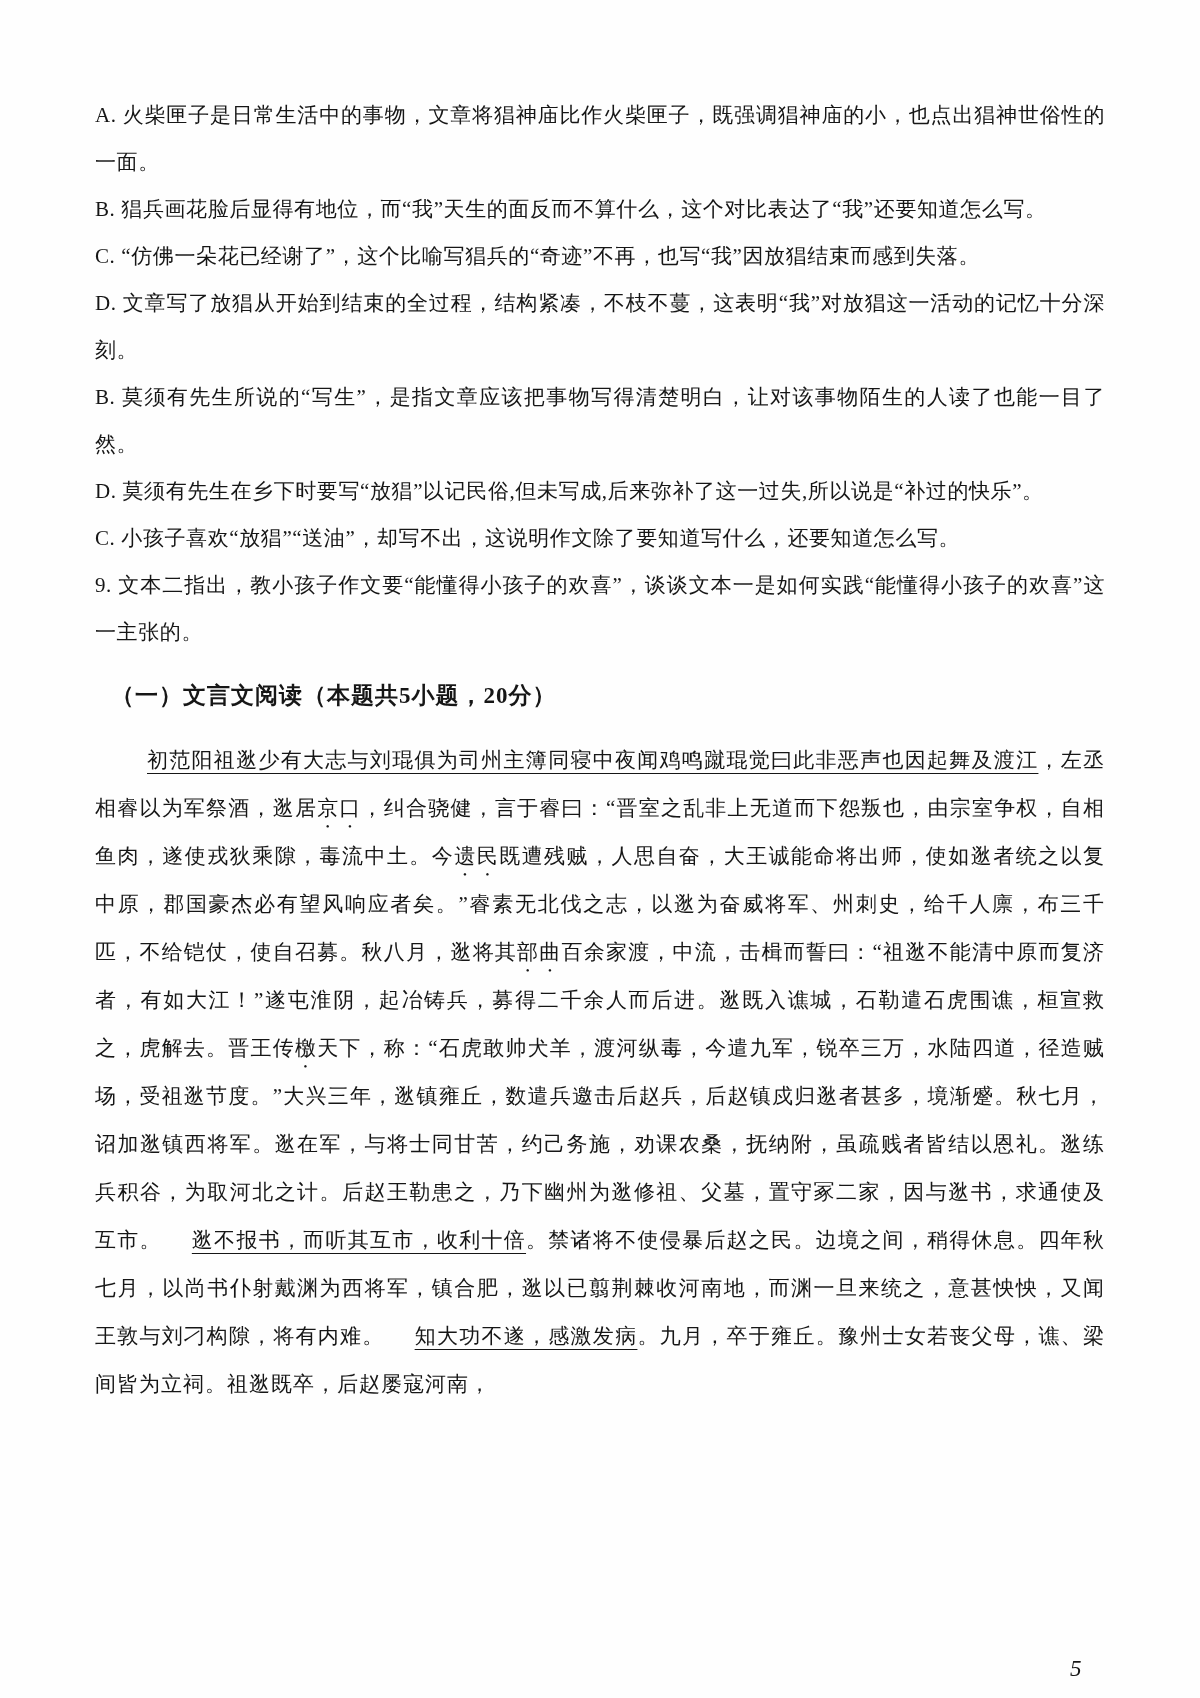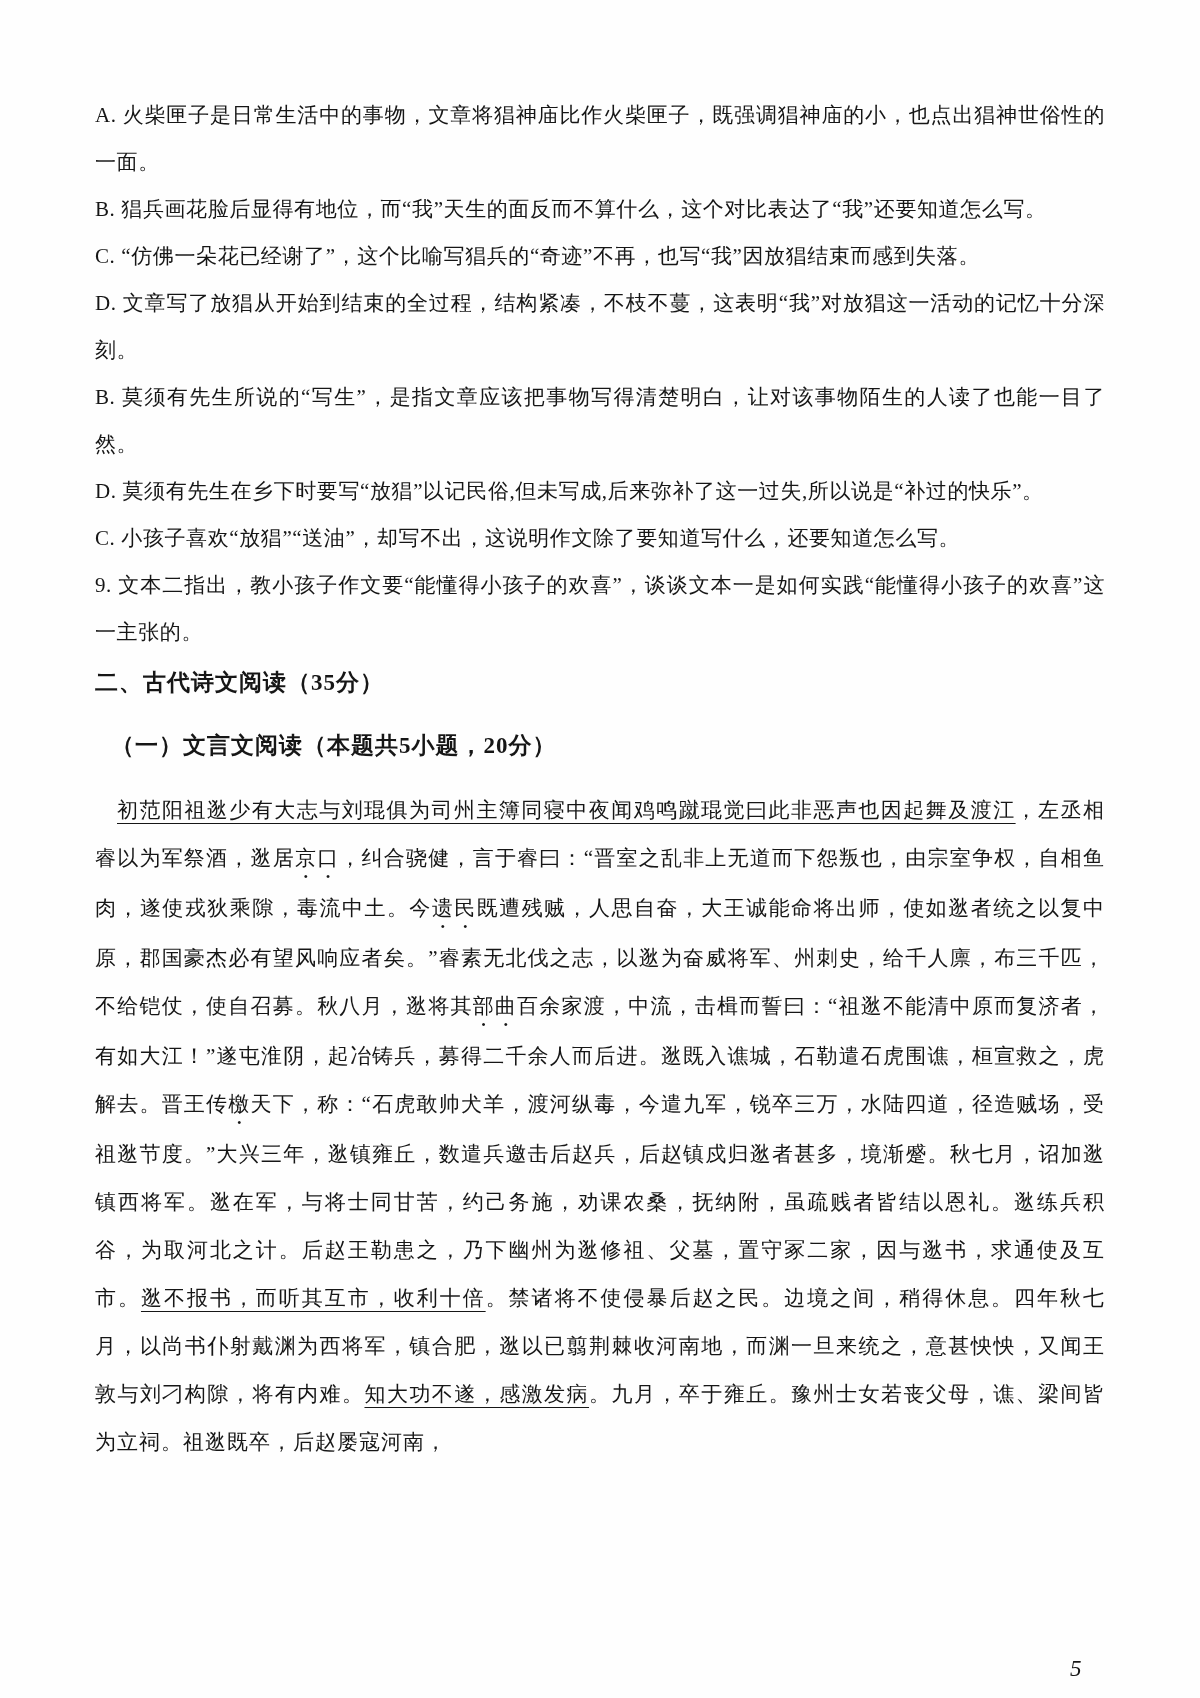--- a/index.html
+++ b/index.html
@@ -38,27 +38,27 @@
   .passage {
     font-size:21px; line-height:48px;
     margin:0; letter-spacing:1px;
     text-align:justify; text-align-last:left;
     text-indent:22px;
   }
   .u {
     text-decoration:underline;
     text-underline-offset:6px;
     text-decoration-thickness:1.2px;
+    margin-left:30px;
   }
   .d {
     -webkit-text-emphasis:filled dot;
     -webkit-text-emphasis-position:under;
     text-emphasis:filled dot;
     text-emphasis-position:under right;
-    font-family:Liberation Mono, monospace;
   }
   .pagenum {
     position:absolute;
     left:1070px; top:1656px;
     font-size:23px; font-style:italic;
     letter-spacing:0;
   }
 </style>
 </head>
 <body>
@@ -69,21 +69,20 @@
       <p>A. 火柴匣子是日常生活中的事物，文章将猖神庙比作火柴匣子，既强调猖神庙的小，也点出猖神世俗性的一面。</p>
       <p>B. 猖兵画花脸后显得有地位，而“我”天生的面反而不算什么，这个对比表达了“我”还要知道怎么写。</p>
       <p>C. “仿佛一朵花已经谢了”，这个比喻写猖兵的“奇迹”不再，也写“我”因放猖结束而感到失落。</p>
       <p>D. 文章写了放猖从开始到结束的全过程，结构紧凑，不枝不蔓，这表明“我”对放猖这一活动的记忆十分深刻。</p>
       <p>B. 莫须有先生所说的“写生”，是指文章应该把事物写得清楚明白，让对该事物陌生的人读了也能一目了然。</p>
       <p>D. 莫须有先生在乡下时要写“放猖”以记民俗,但未写成,后来弥补了这一过失,所以说是“补过的快乐”。</p>
       <p>C. 小孩子喜欢“放猖”“送油”，却写不出，这说明作文除了要知道写什么，还要知道怎么写。</p>
       <p>9. 文本二指出，教小孩子作文要“能懂得小孩子的欢喜”，谈谈文本一是如何实践“能懂得小孩子的欢喜”这一主张的。</p>
     </section>
 
-  <h2 class="h1">二、古代诗文阅读（35分）</h2>
 
   <h2 class="h2">（一）文言文阅读（本题共5小题，20分）</h2>
 
 
   <p class="passage" id="passage"><span class="u">初范阳祖逖少有大志与刘琨俱为司州主簿同寝中夜闻鸡鸣蹴琨觉曰此非恶声也因起舞及渡江</span><span class="">，左丞相睿以为军祭酒，逖居</span><span class="d">京口</span><span class="">，纠合骁健，言于睿曰：“晋室之乱非上无道而下怨叛也，由宗室争权，自相鱼肉，遂使戎狄乘隙，毒流中土。今</span><span class="d">遗民</span><span class="">既遭残贼，人思自奋，大王诚能命将出师，使如逖者统之以复中原，郡国豪杰必有望风响应者矣。”睿素无北伐之志，以逖为奋威将军、州刺史，给千人廪，布三千匹，不给铠仗，使自召募。秋八月，逖将其</span><span class="d">部曲</span><span class="">百余家渡，中流，击楫而誓曰：“祖逖不能清中原而复济者，有如大江！”遂屯淮阴，起冶铸兵，募得二千余人而后进。逖既入谯城，石勒遣石虎围谯，桓宣救之，虎解去。晋王传</span><span class="d">檄</span><span class="">天下，称：“石虎敢帅犬羊，渡河纵毒，今遣九军，锐卒三万，水陆四道，径造贼场，受祖逖节度。”大兴三年，逖镇雍丘，数遣兵邀击后赵兵，后赵镇戍归逖者甚多，境渐蹙。秋七月，诏加逖镇西将军。逖在军，与将士同甘苦，约己务施，劝课农桑，抚纳附，虽疏贱者皆结以恩礼。逖练兵积谷，为取河北之计。后赵王勒患之，乃下幽州为逖修祖、父墓，置守冢二家，因与逖书，求通使及互市。</span><span class="u">逖不报书，而听其互市，收利十倍</span><span class="">。禁诸将不使侵暴后赵之民。边境之间，稍得休息。四年秋七月，以尚书仆射戴渊为西将军，镇合肥，逖以已翦荆棘收河南地，而渊一旦来统之，意甚怏怏，又闻王敦与刘刁构隙，将有内难。</span><span class="u">知大功不遂，感激发病</span><span class="">。九月，卒于雍丘。豫州士女若丧父母，谯、梁间皆为立祠。祖逖既卒，后赵屡寇河南，</span></p>
 
   <div class="pagenum">5</div>
 
 </div>
 

